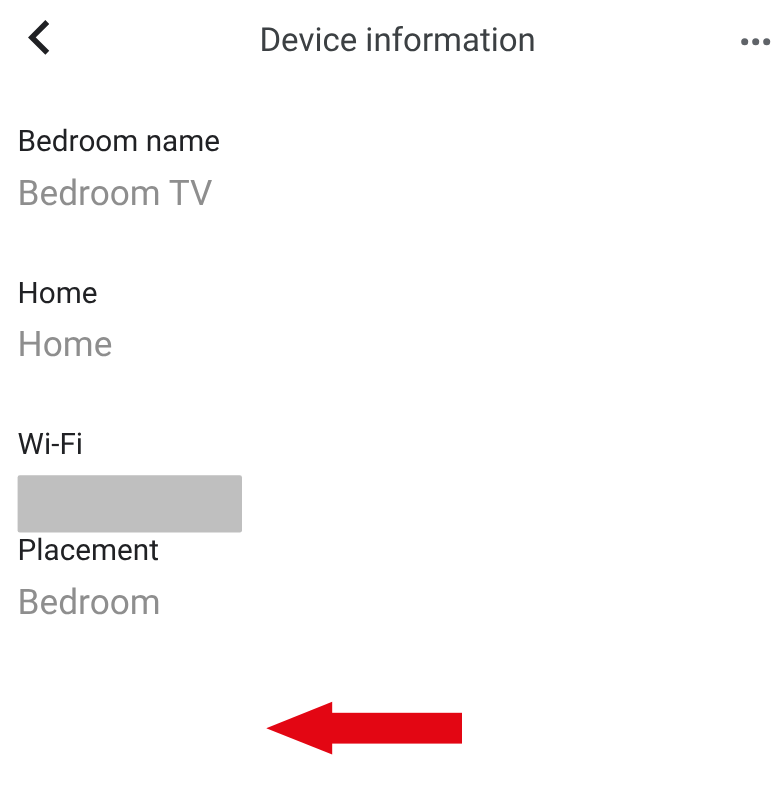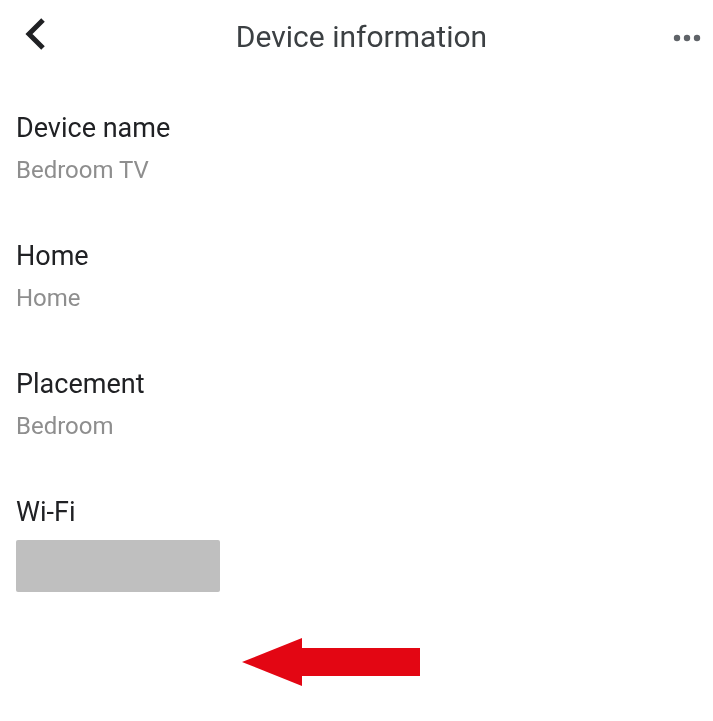--- a/index.html
+++ b/index.html
@@ -60,21 +60,21 @@
       margin-bottom: 56px;
       cursor: pointer;
     }
     .info-label {
       font-size: 27px;
       font-weight: 400;
       color: #202124;
       margin-bottom: 12px;
     }
     .info-value {
-      font-size: 24px;
+      font-size: 32px;
       font-weight: 400;
       color: #8e8e8e;
     }
     .wifi-row {
       margin-bottom: 0;
     }
     .redacted-block {
       width: 204px;
       height: 52px;
       background: #bfbfbf;
@@ -110,37 +110,37 @@
         <circle cx="4" cy="4" r="3.2" fill="#5f6368"></circle>
         <circle cx="14" cy="4" r="3.2" fill="#5f6368"></circle>
         <circle cx="24" cy="4" r="3.2" fill="#5f6368"></circle>
       </svg>
     </span>
   </div>
 </div>
 
 <div class="content">
   <div class="info-row">
-    <div class="info-label">Device name</div>
+    <div class="info-label">Bedroom name</div>
     <div class="info-value">Bedroom  TV</div>
   </div>
 
   <div class="info-row">
     <div class="info-label">Home</div>
     <div class="info-value">Home</div>
   </div>
 
+  <div class="info-row wifi-row">
+    <div class="info-label">Wi-Fi</div>
+    <div class="redacted-block"></div>
+  </div>
+
   <div class="info-row">
     <div class="info-label">Placement</div>
     <div class="info-value">Bedroom</div>
-  </div>
-
-  <div class="info-row wifi-row">
-    <div class="info-label">Wi-Fi</div>
-    <div class="redacted-block"></div>
   </div>
 </div>
 
 <div class="arrow-annotation">
   <span>
     <svg viewBox="0 0 180 56">
       <polygon points="0,28 60,4 60,52" fill="#e30613"></polygon>
       <rect x="58" y="14" width="120" height="28" fill="#e30613"></rect>
     </svg>
   </span>

